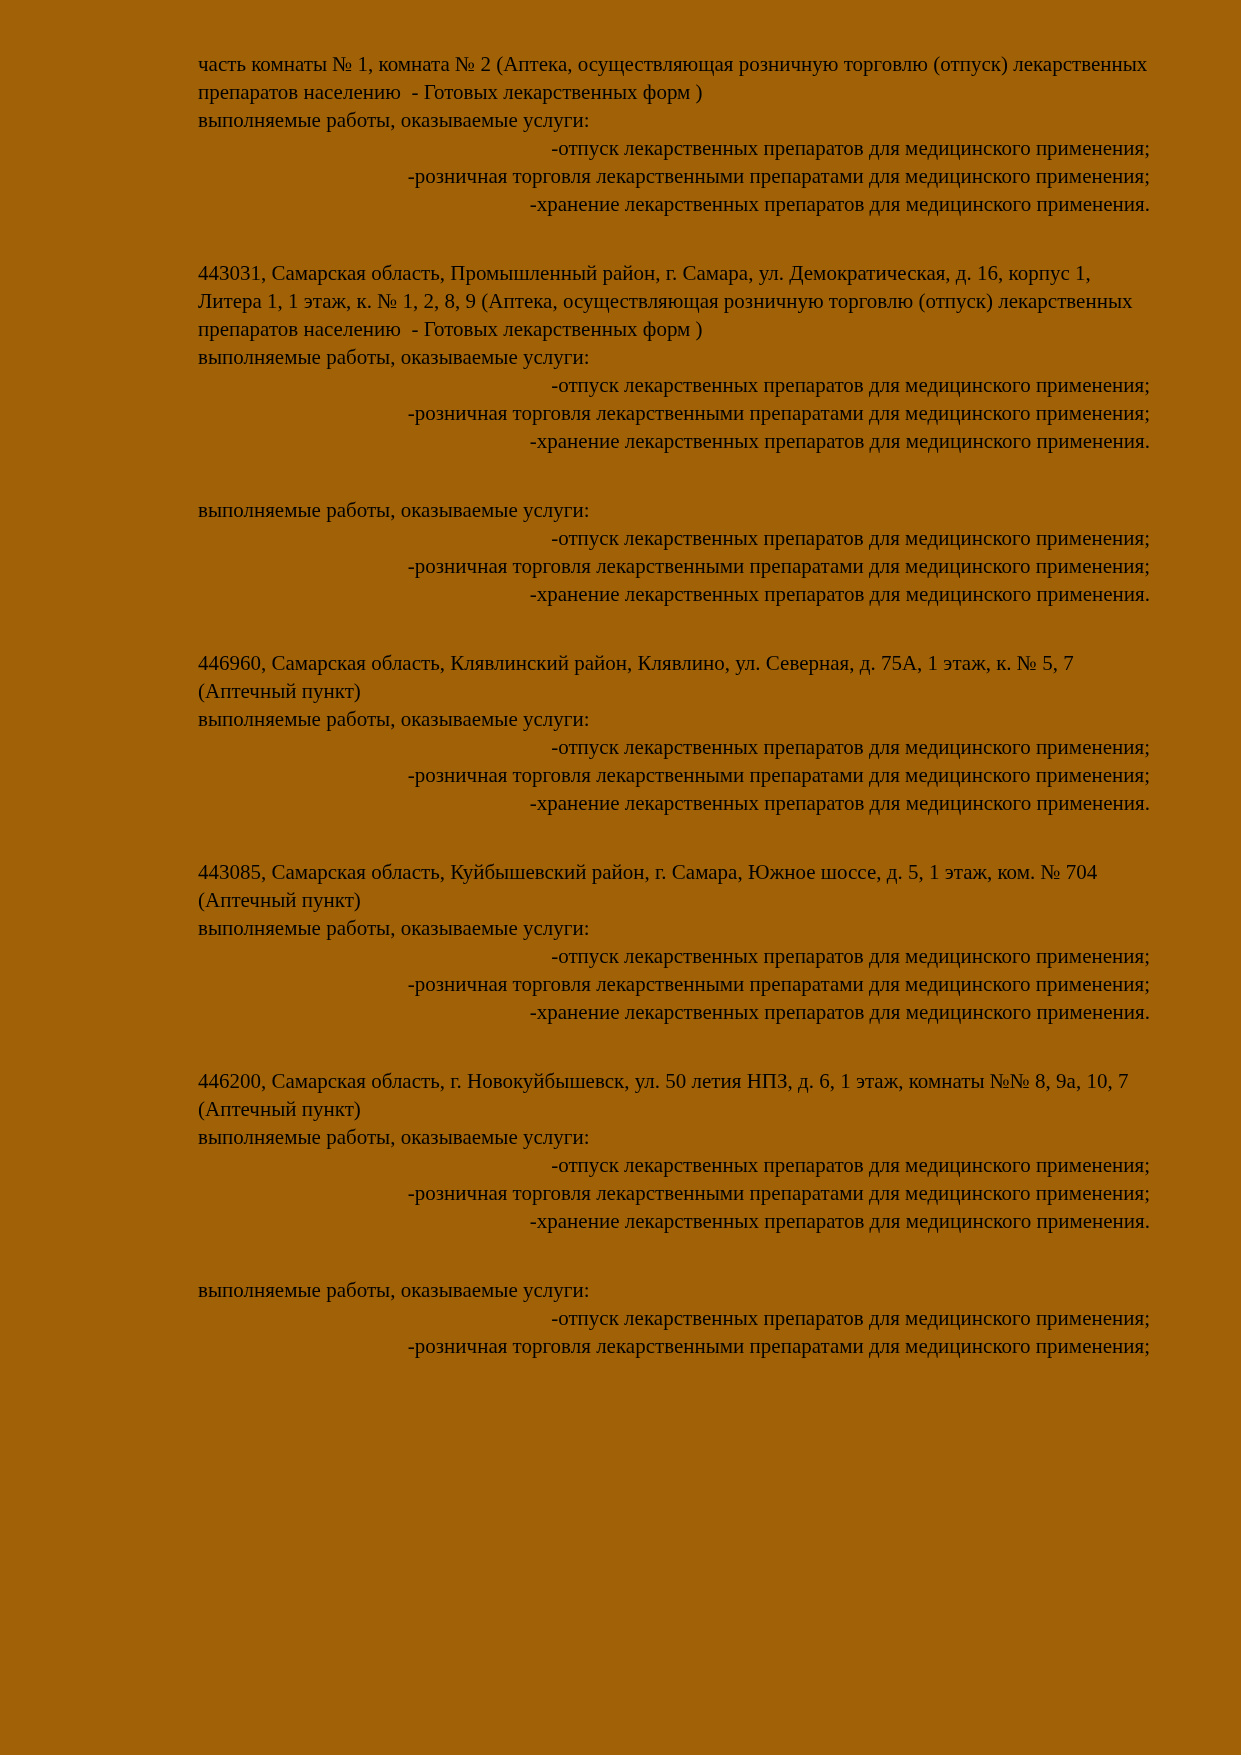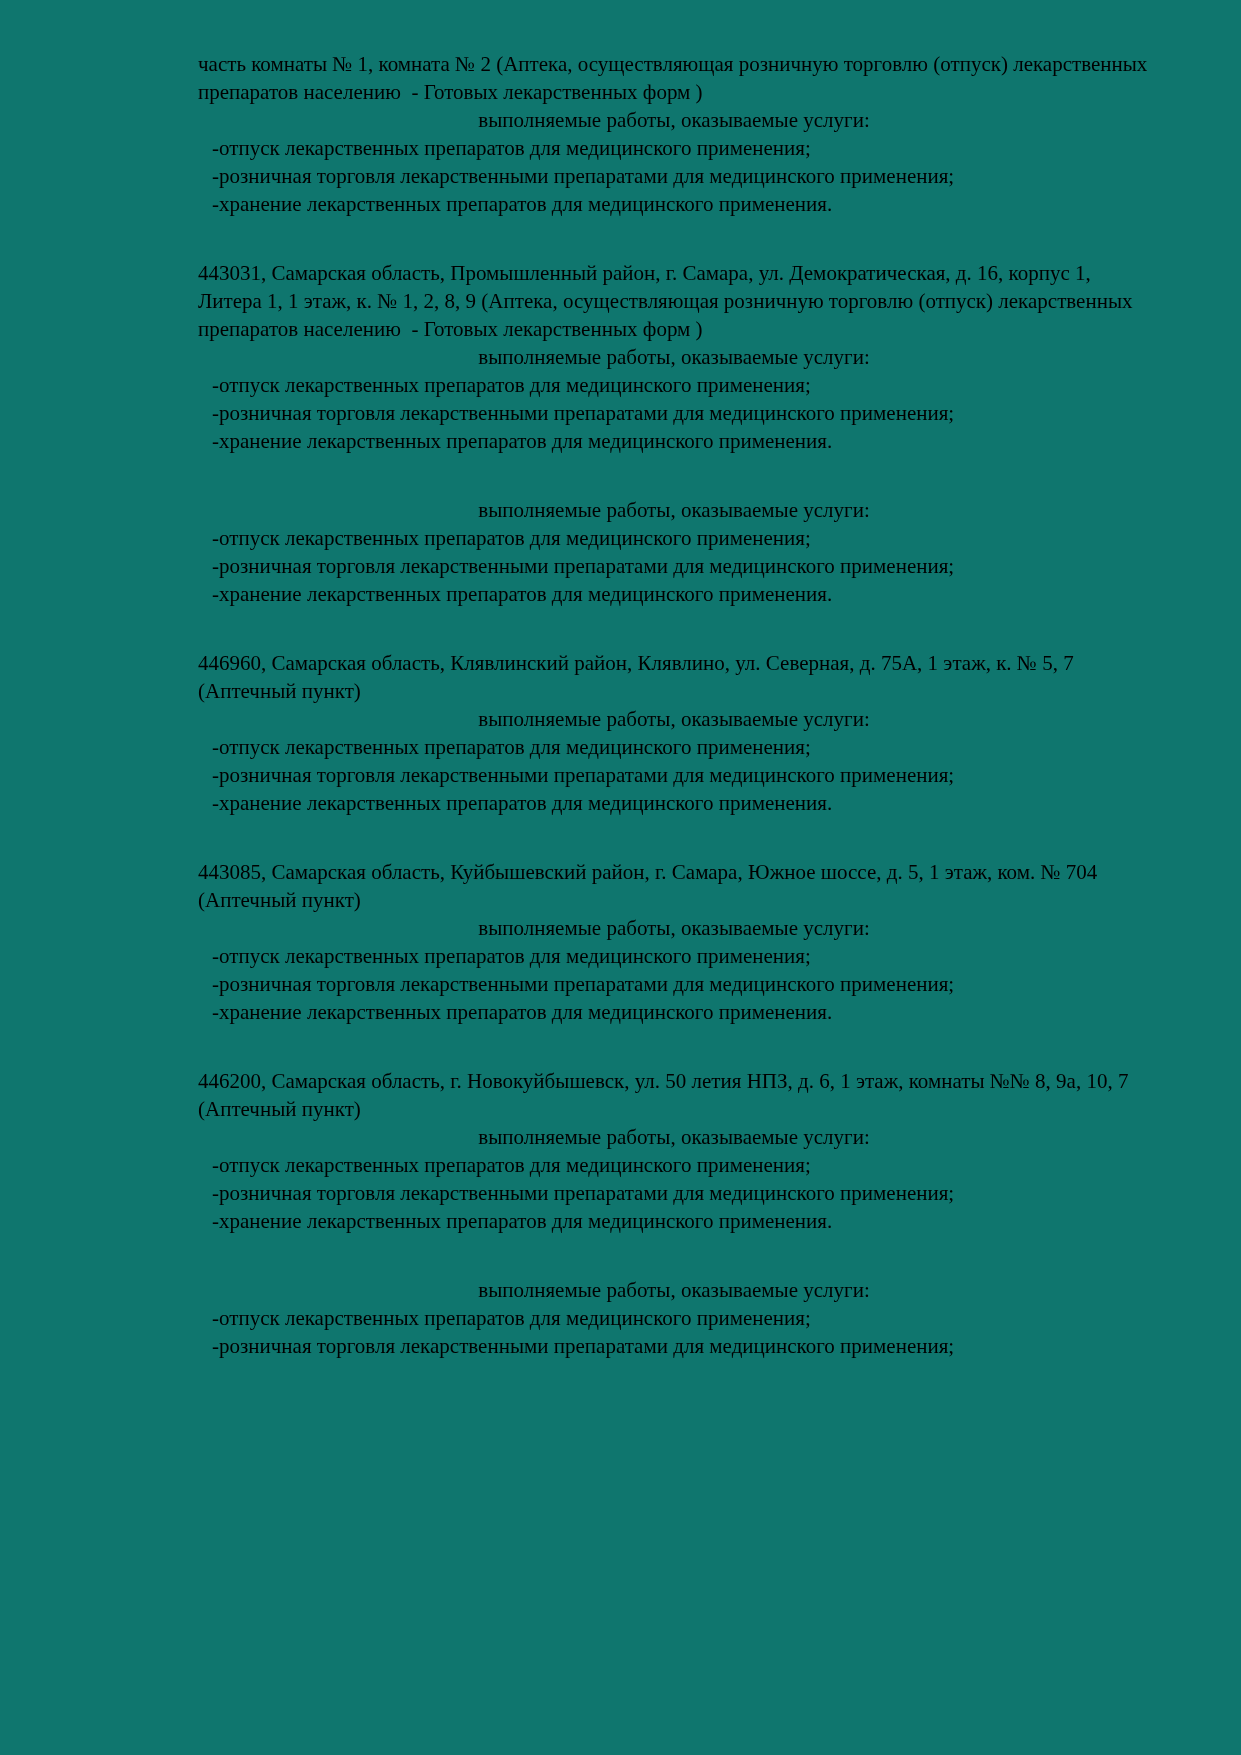--- a/index.html
+++ b/index.html
@@ -14,34 +14,35 @@
     font-family: "Liberation Serif", "DejaVu Serif", serif;
     font-size: 21px;
     line-height: 28px;
     overflow: hidden;
   }
   .page {
     box-sizing: border-box;
     width: 1241px;
     height: 1755px;
     padding: 50px 91px 0 198px; 
-    background: #0f766e;
+    background: #a16207;
   }
   .entry {
     margin: 0 0 41px 0;
   }
   p {
     margin: 0;
     padding: 0;
+    text-align: right;
   }
   .address {
     text-align: left;
   }
   .works-label {
-    text-align: center;
+    text-align: left;
   }
   .service {
     padding-left: 14px;
   }
 </style>
 </head>
 <body>
 
 <div class="page">
   <div>

